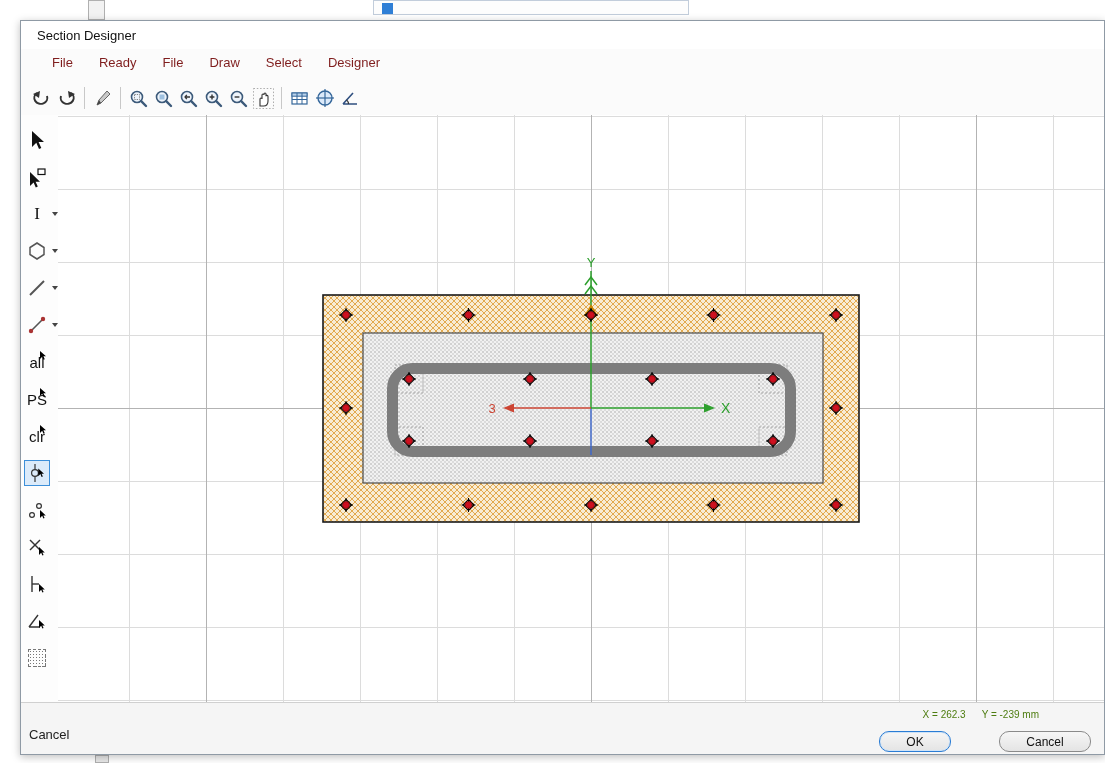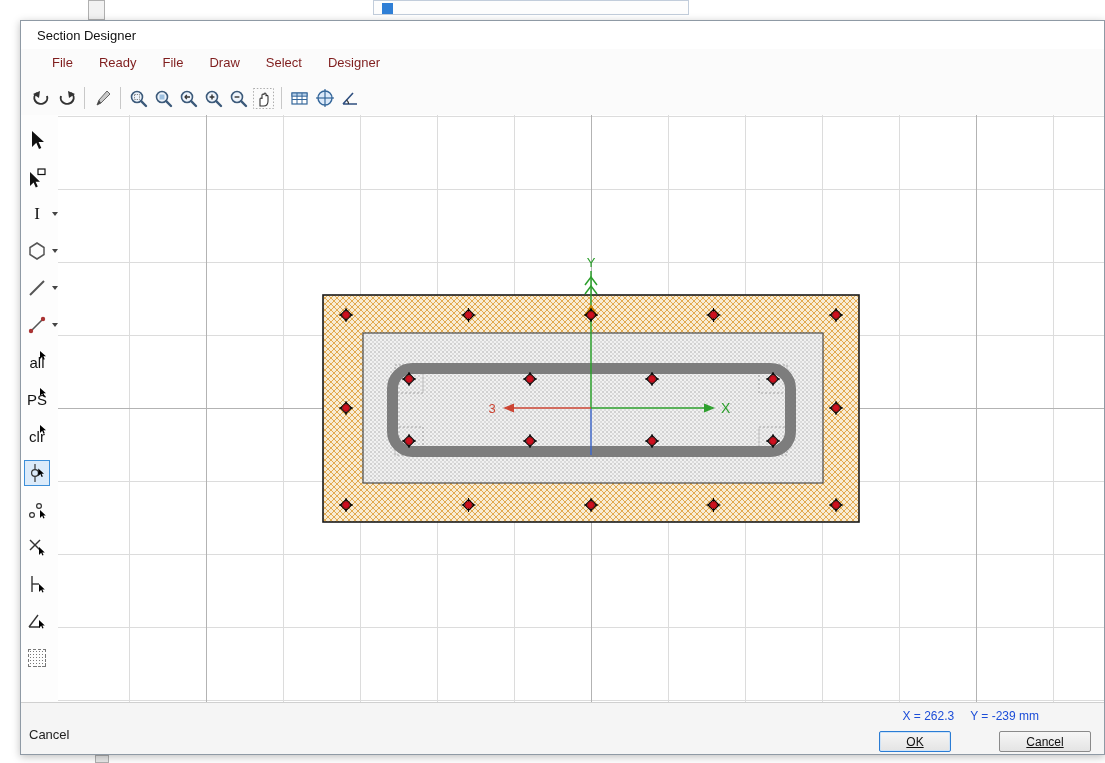--- a/index.html
+++ b/index.html
@@ -48,24 +48,24 @@
               linear-gradient(to bottom, #dcdcdc 1px, transparent 1px);
             background-size:77px 73px; background-position:71px 1px; overflow:hidden; }
   .vline { position:absolute; top:0; bottom:0; width:1px; background:#b3b3b3; }
   .hline { position:absolute; left:0; right:0; height:1px; background:#b3b3b3; }
   .drawing-svg { position:absolute; left:0; top:0; }
 
   
   .statusbar { position:absolute; left:0; bottom:0; right:0; height:52px; background:#f5f5f5;
                border-top:1px solid #d0d0d0; font-size:13px; color:#222; }
   .status-ready { position:absolute; left:8px; top:24px; }
-  .coords { position:absolute; right:65px; top:6px; font-size:12px; color:#1d4ed8; display:flex; gap:16px; }
+  .coords { position:absolute; right:65px; top:6px; font-size:10px; color:#4d7c0f; display:flex; gap:16px; }
   .btn { position:absolute; top:28px; height:21px; font-size:12px; color:#111;
-         background:linear-gradient(#f6f6f6,#e4e4e4); border:1px solid #8a8a8a; border-radius:2px;
-         display:flex; align-items:center; justify-content:center; cursor:default;text-decoration:underline; }
+         background:linear-gradient(#f6f6f6,#e4e4e4); border:1px solid #8a8a8a; border-radius:10px;
+         display:flex; align-items:center; justify-content:center; cursor:default; }
   .btn-ok { left:858px; width:72px; border:1px solid #2a7cd4; box-shadow:0 0 0 1px #cfe3f7 inset; }
   .btn-cancel { left:978px; width:92px; }
 
   .watermark { position:absolute; left:462px; top:678px; font-size:38px; color:rgba(120,120,120,.22);
                font-family:"DejaVu Sans", sans-serif; pointer-events:none; letter-spacing:2px; }
 </style>
 </head>
 <body>
 
 <div class="desktop">

